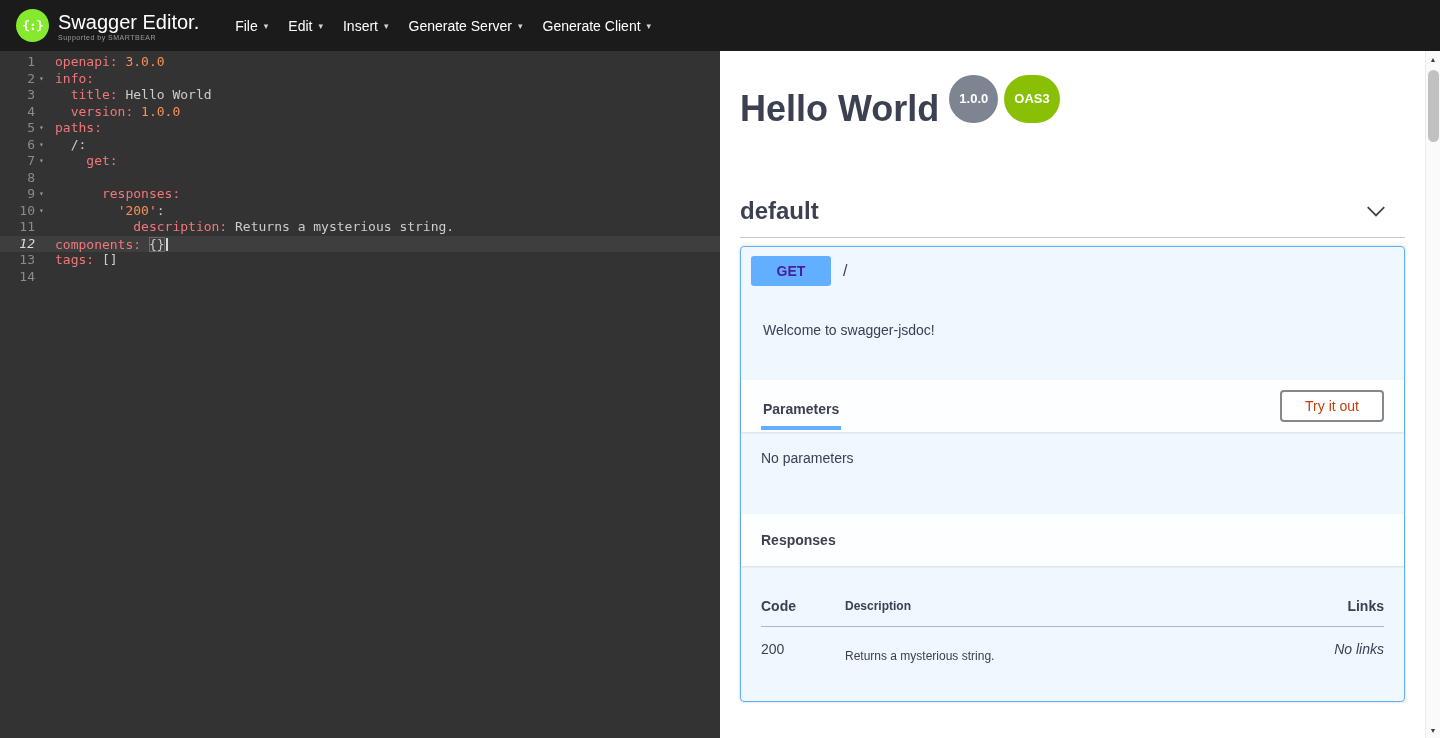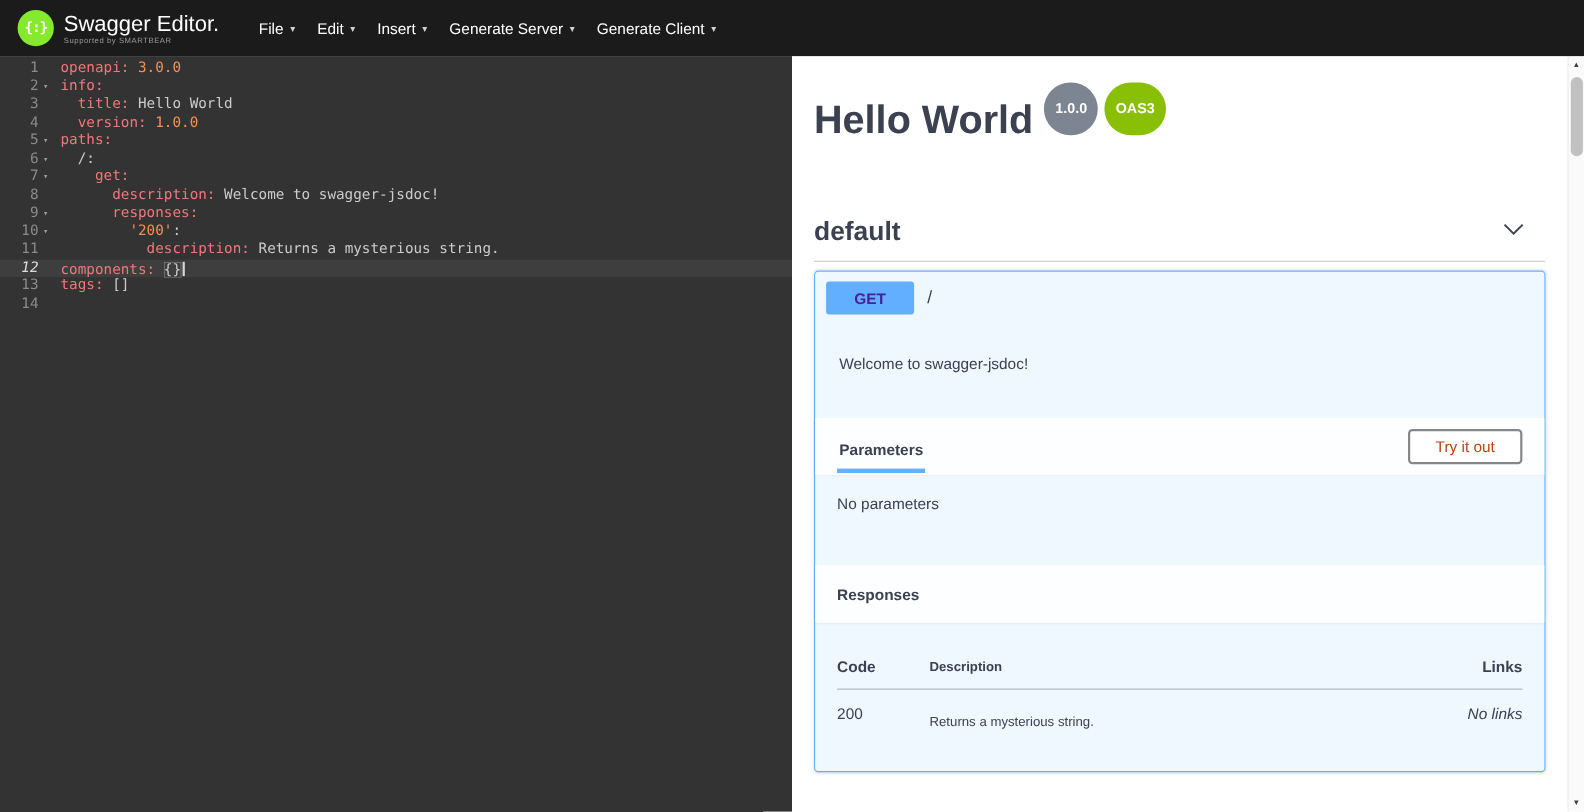--- a/index.html
+++ b/index.html
@@ -47,21 +47,21 @@
           color:#3b4151; overflow:hidden; }
   .info { padding:36px 20px 0; }
   .api-title { font-size:36px; font-weight:bold; line-height:40px; }
   .badge { display:inline-block; border-radius:57px; color:#fff; font-size:13px;
            font-weight:bold; padding:4px 10px; vertical-align:middle; position:relative;
            top:-12px; margin-left:10px; }
   .badge-version { background:#7d8492; }
   .badge-oas { background:#89bf04; margin-left:6px; }
 
   .tag-row { margin:62px 20px 0; display:flex; justify-content:space-between;
-             border-bottom:1px solid rgba(59,65,81,.3);
+             align-items:center; border-bottom:1px solid rgba(59,65,81,.3);
              padding-bottom:12px; cursor:pointer; }
   .tag-name { font-size:24px; font-weight:bold; }
   .chev { width:22px; height:22px; margin-right:18px; }
 
   .opblock { margin:8px 20px 20px; border:1px solid #61affe; border-radius:4px;
              background:rgba(97,175,254,.1); box-shadow:0 0 3px rgba(0,0,0,.19); }
   .op-summary { display:flex; align-items:center; padding:7px 10px; height:47px;
                 cursor:pointer; }
   .method-badge { background:#61affe; color:#4c1d95; font-weight:bold; font-size:14px;
                   border-radius:3px; padding:7px 0; min-width:80px; text-align:center; }
@@ -185,21 +185,20 @@
           <span class="lnum">7</span>
           <span class="fold">▾</span>
         </span>
         <span class="code-cell"><span class="tok-plain">    </span><span class="tok-key">get:</span></span>
       </div>
       <div class="ed-line">
         <span class="gutter-cell">
           <span class="lnum">8</span>
           <span class="fold"></span>
         </span>
-        <span class="code-cell"><span class="tok-plain">      </span><span class="tok-key">description:</span><span class="tok-plain"> Welcome to swagger-jsdoc!</span></span>
       </div>
       <div class="ed-line">
         <span class="gutter-cell">
           <span class="lnum">9</span>
           <span class="fold">▾</span>
         </span>
         <span class="code-cell"><span class="tok-plain">      </span><span class="tok-key">responses:</span></span>
       </div>
       <div class="ed-line">
         <span class="gutter-cell">

